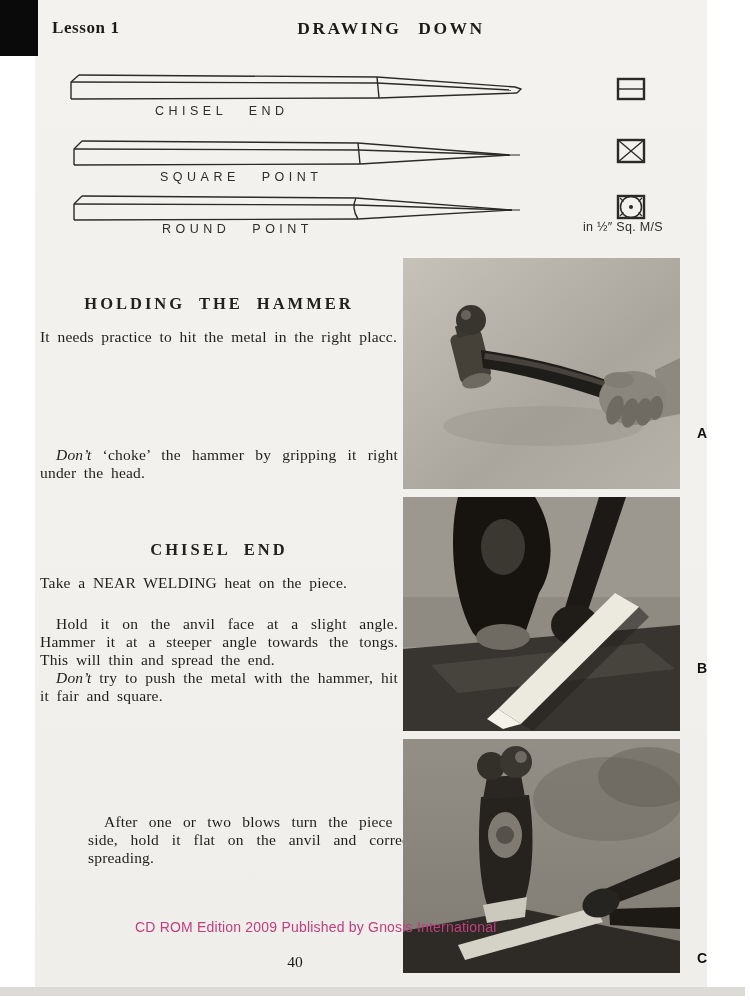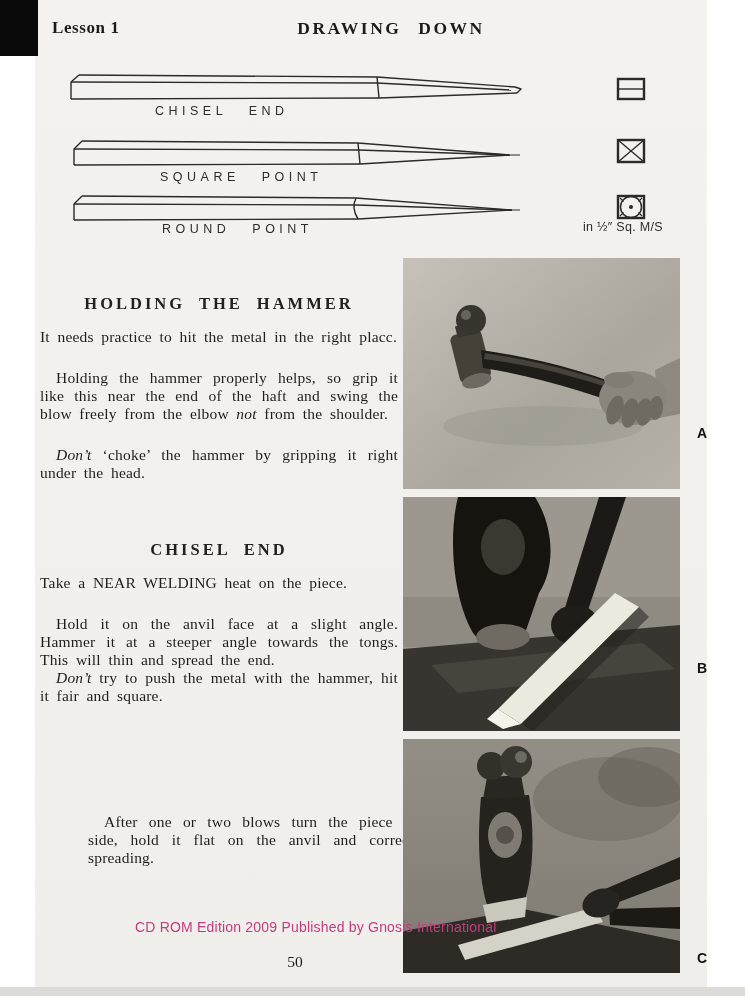--- a/index.html
+++ b/index.html
@@ -112,21 +112,20 @@
         <rect x="3" y="3" width="26" height="22" stroke-width="2.4"></rect>
         <circle cx="16" cy="14" r="10.5" stroke-width="1.5"></circle>
         <circle cx="16" cy="14" r="2" fill="#2b2a28" stroke="none"></circle>
         <path d="M5,5 L8.5,8.5 M27,5 L23.5,8.5 M5,23 L8.5,19.5 M27,23 L23.5,19.5" stroke-width="1.2"></path>
       </svg>
     </div>
     <div class="xcap">in ½″ Sq. M/S</div>
 
     <div class="sec-h" style="top:286px;">HOLDING THE HAMMER</div>
     <p class="para" style="top:312px;"><span>It needs practice to hit the metal in the right placc.</span></p>
-    <p class="para ind" style="top:353px;"><span>Holding the hammer properly helps, so grip it like this near the end of the haft and swing the blow freely from the elbow </span><span style="font-style: italic;">not</span><span> from the shoulder.</span></p>
     <p class="para ind" style="top:430px;"><span style="font-style: italic;">Don’t</span><span> ‘choke’ the hammer by gripping it right under the head.</span></p>
 
     <div class="sec-h" style="top:532px;">CHISEL END</div>
     <p class="para" style="top:558px;"><span>Take a NEAR WELDING heat on the piece.</span></p>
     <p class="para ind" style="top:599px;"><span>Hold it on the anvil face at a slight angle. Hammer it at a steeper angle towards the tongs.  This will thin and spread the end.</span></p>
     <p class="para ind" style="top:661px;margin-top:8px;"><span style="font-style: italic;">Don’t</span><span> try to push the metal with the hammer, hit it fair and square.</span></p>
 
     <p class="para ind" style="top:797px;margin-left:48px;"><span>After one or two blows turn the piece on its side, hold it flat on the anvil and correct the spreading.</span></p>
 
     <div class="photo" style="top:258px;height:231px;">
@@ -202,18 +201,18 @@
         <path d="M80,166 L124,158 L122,178 L84,184 Z" fill="#cbc8be"></path>
         <path d="M55,206 L192,168 L200,183 L62,221 Z" fill="#d5d2c7"></path>
         <path d="M277,118 L202,150 L208,166 L277,140 Z" fill="#221f1b"></path>
         <path d="M277,168 L206,170 L207,186 L277,190 Z" fill="#1d1a16"></path>
         <ellipse cx="198" cy="164" rx="19" ry="14" fill="#262420" transform="rotate(-18 198 164)"></ellipse>
       </svg>
     </div>
     <div class="plabel" style="top:950px;">C</div>
 
     <div class="watermark" style="color: rgb(194, 61, 127);">CD ROM Edition 2009 Published by Gnosis International</div>
-    <div class="pagenum">50</div>
+    <div class="pagenum">40</div>
   </div>
 
   <div class="corner-mark"></div>
   <div class="bottom-strip"></div>
 </div>
 
 </body></html>

